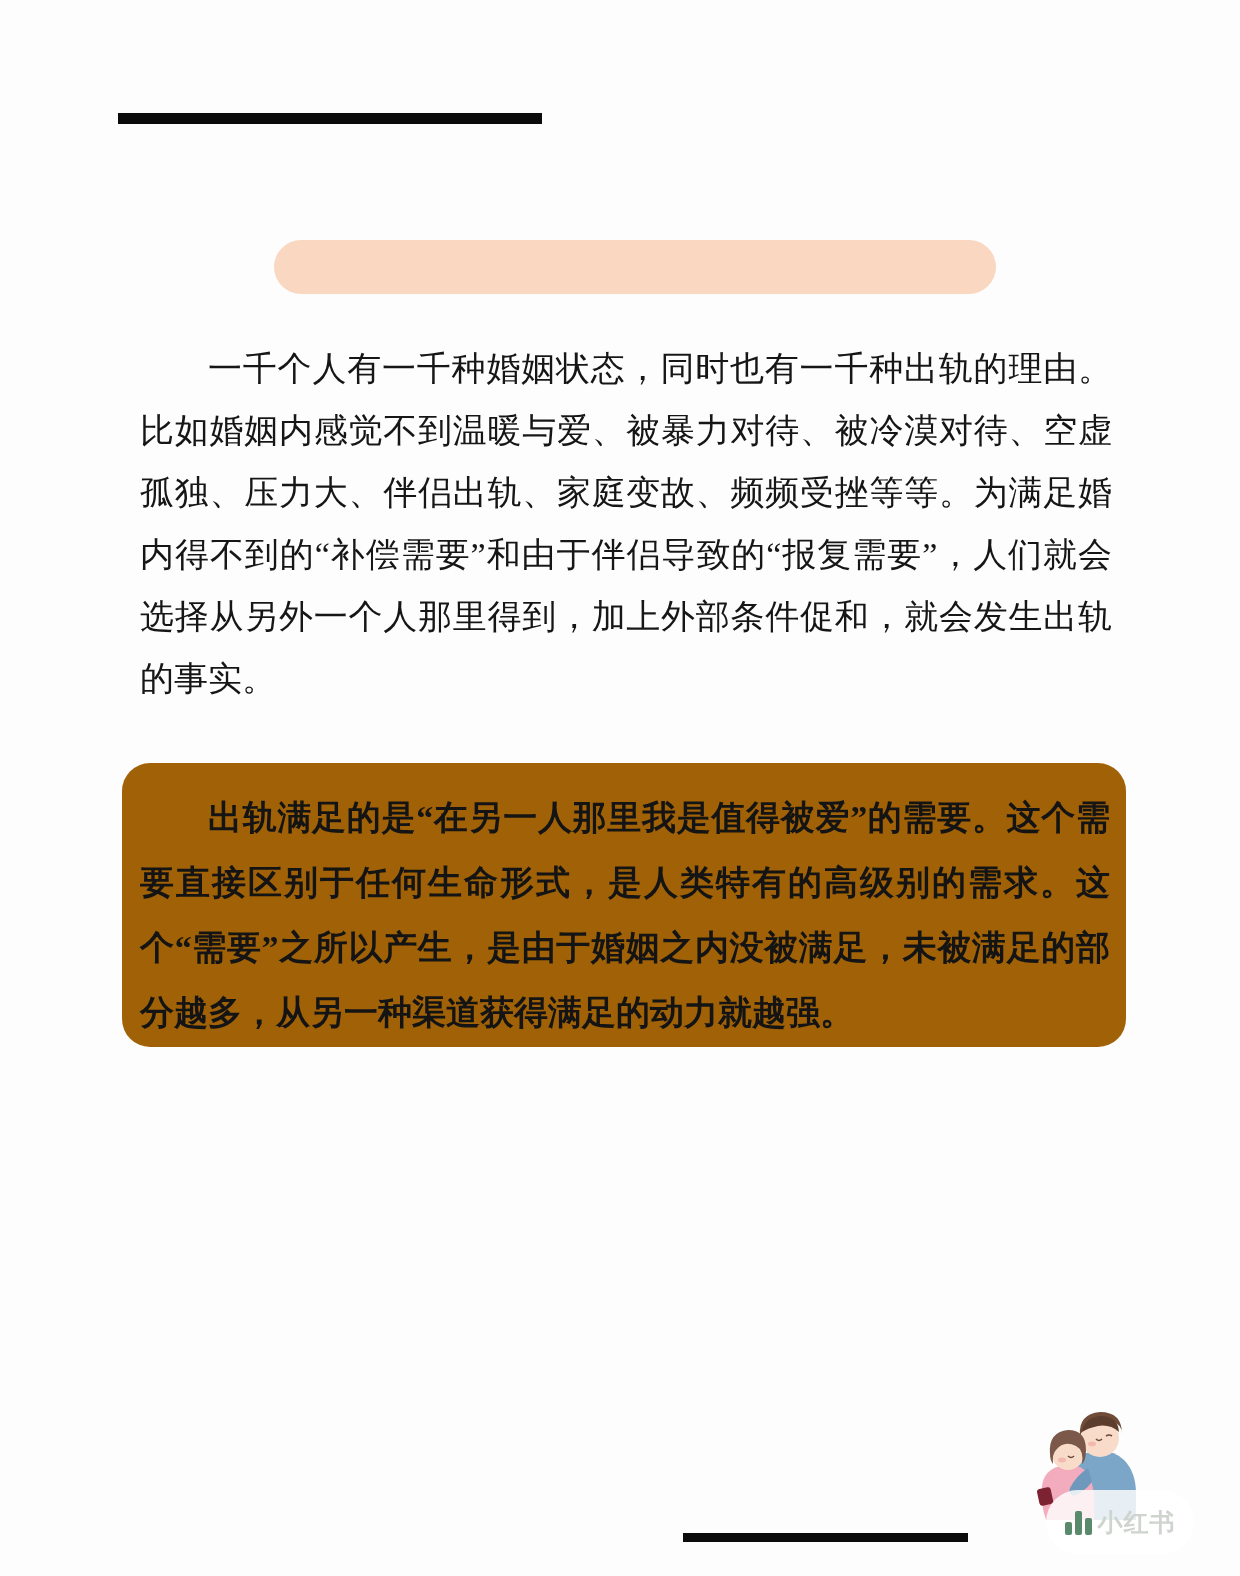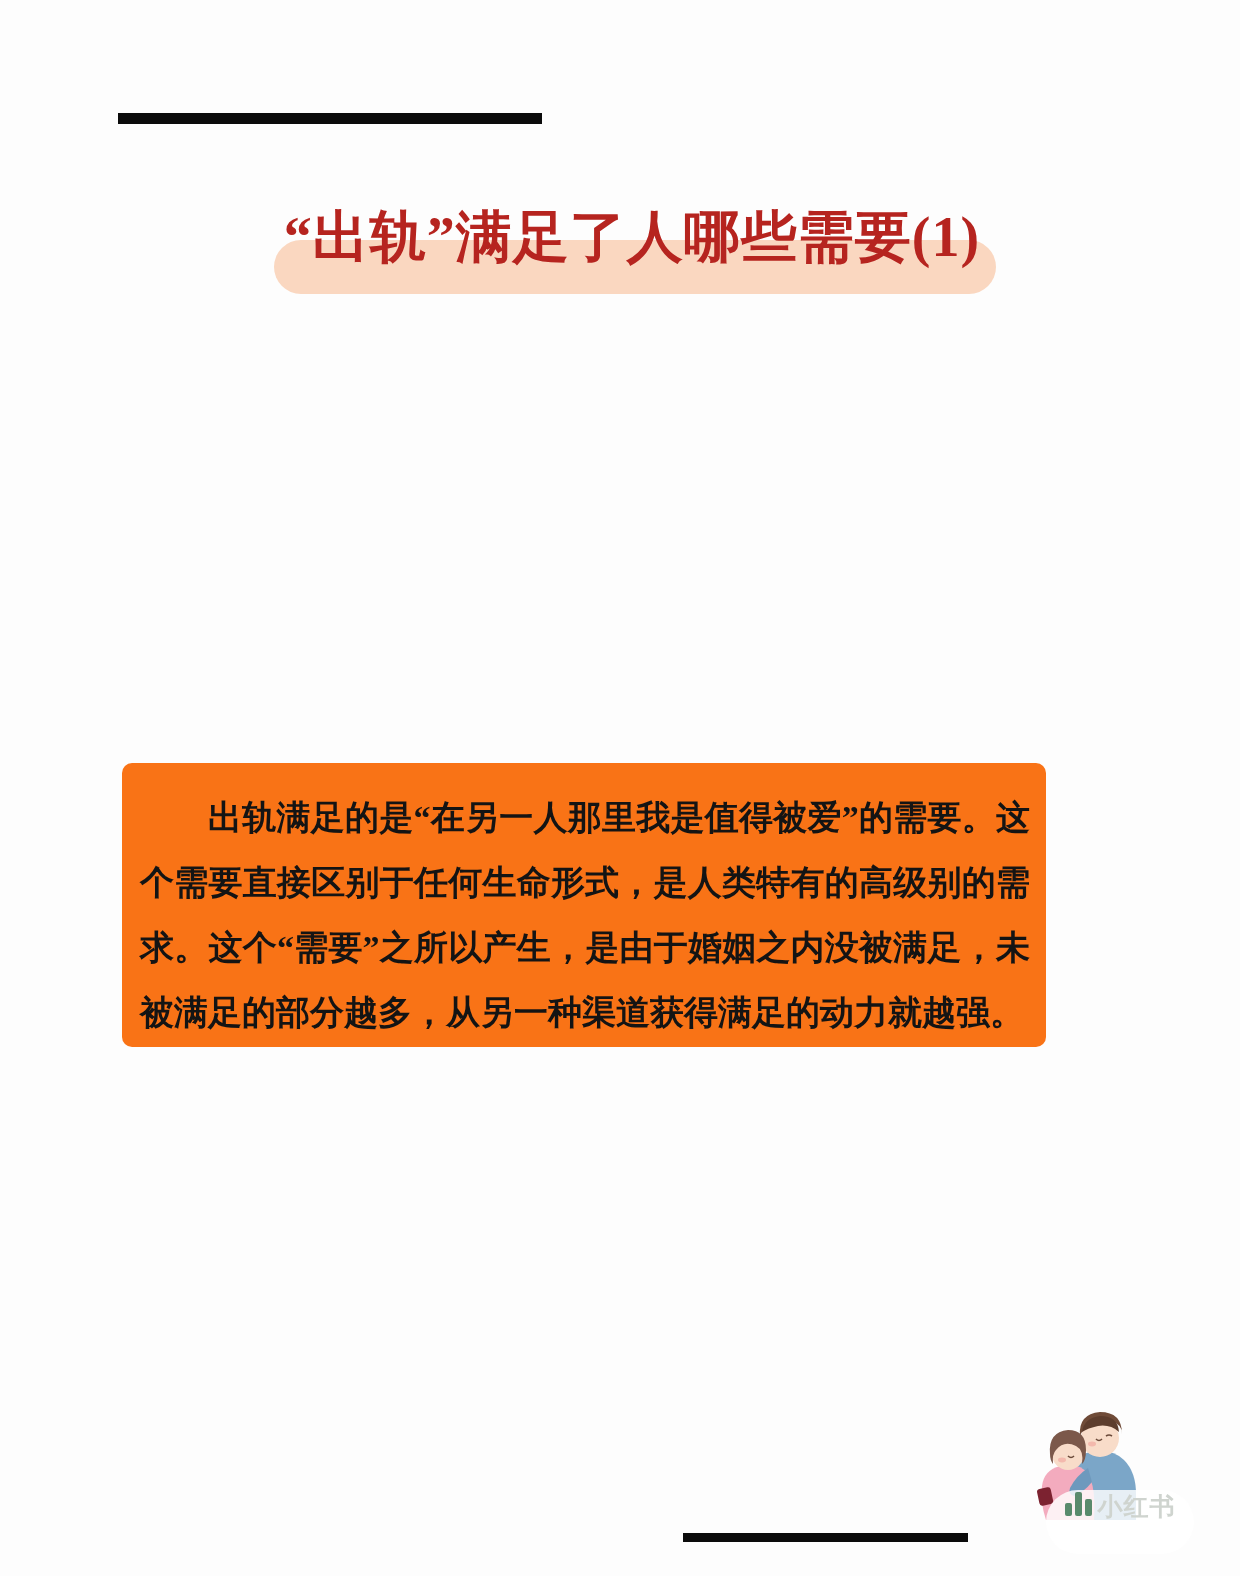--- a/index.html
+++ b/index.html
@@ -36,64 +36,64 @@
   .body-para{
     position:absolute;left:140px;width:972px;margin:0;
     font-size:34px;line-height:62px;
     text-align:justify;text-justify:inter-ideograph;
     text-indent:2em;
   }
   .para-1{top:338px;}
   .para-2{top:1091px;}
   .callout-box{
     position:absolute;left:122px;top:763px;
-    width:924px;height:284px;
-    background:#f97316;border-radius:10px;
+    width:1004px;height:284px;
+    background:#a16207;border-radius:28px;
     box-sizing:border-box;
     padding:22px 16px 0 18px;
   }
   .callout-text{
     margin:0;
     font-size:34px;font-weight:bold;line-height:65px;
     text-align:justify;text-justify:inter-ideograph;
     text-indent:2em;color:#141414;
   }
   .illustration{
     position:absolute;left:1026px;top:1402px;
     width:124px;height:118px;
   }
   .watermark{
     position:absolute;left:1046px;top:1490px;
     width:148px;height:64px;
     background:rgba(255,255,255,0.82);
     border-radius:32px;
-    display:flex;justify-content:center;gap:6px;
+    display:flex;align-items:center;justify-content:center;gap:6px;
   }
   .wm-icon{display:flex;align-items:flex-end;gap:3px;height:26px;}
   .wm-icon i{display:block;width:7px;background:#598a6c;border-radius:2px;}
   .wm-icon i:nth-child(1){height:13px;}
   .wm-icon i:nth-child(2){height:24px;}
   .wm-icon i:nth-child(3){height:17px;}
   .wm-text{
     font-family:"Liberation Sans","DejaVu Sans",sans-serif;
     font-size:25px;font-weight:bold;color:#cfd4cf;letter-spacing:1px;
   }
 </style>
 </head>
 <body>
 
 <div class="page">
 
   <div class="top-bar"></div>
 
   <div class="title-area">
     <div class="title-pill"></div>
-    <h1 class="page-title">“出轨”满足了人哪些需要(1)</h1>
   </div>
 
+  <p class="body-para para-1">一千个人有一千种婚姻状态，同时也有一千种出轨的理由。比如婚姻内感觉不到温暖与爱、被暴力对待、被冷漠对待、空虚孤独、压力大、伴侣出轨、家庭变故、频频受挫等等。为满足婚内得不到的“补偿需要”和由于伴侣导致的“报复需要”，人们就会选择从另外一个人那里得到，加上外部条件促和，就会发生出轨的事实。</p>
 
   <div class="callout-box">
     <p class="callout-text">出轨满足的是“在另一人那里我是值得被爱”的需要。这个需要直接区别于任何生命形式，是人类特有的高级别的需求。这个“需要”之所以产生，是由于婚姻之内没被满足，未被满足的部分越多，从另一种渠道获得满足的动力就越强。</p>
   </div>
 
 
   <svg class="illustration" viewBox="0 0 124 118" aria-hidden="true">
 
     <path d="M44 70 Q46 54 64 50 Q86 46 98 58 Q110 70 110 92 L110 118 L50 118 Q42 96 44 70 Z" fill="#7ba6c8"></path>
     <circle cx="74" cy="36" r="19" fill="#f8dcc9"></circle>

